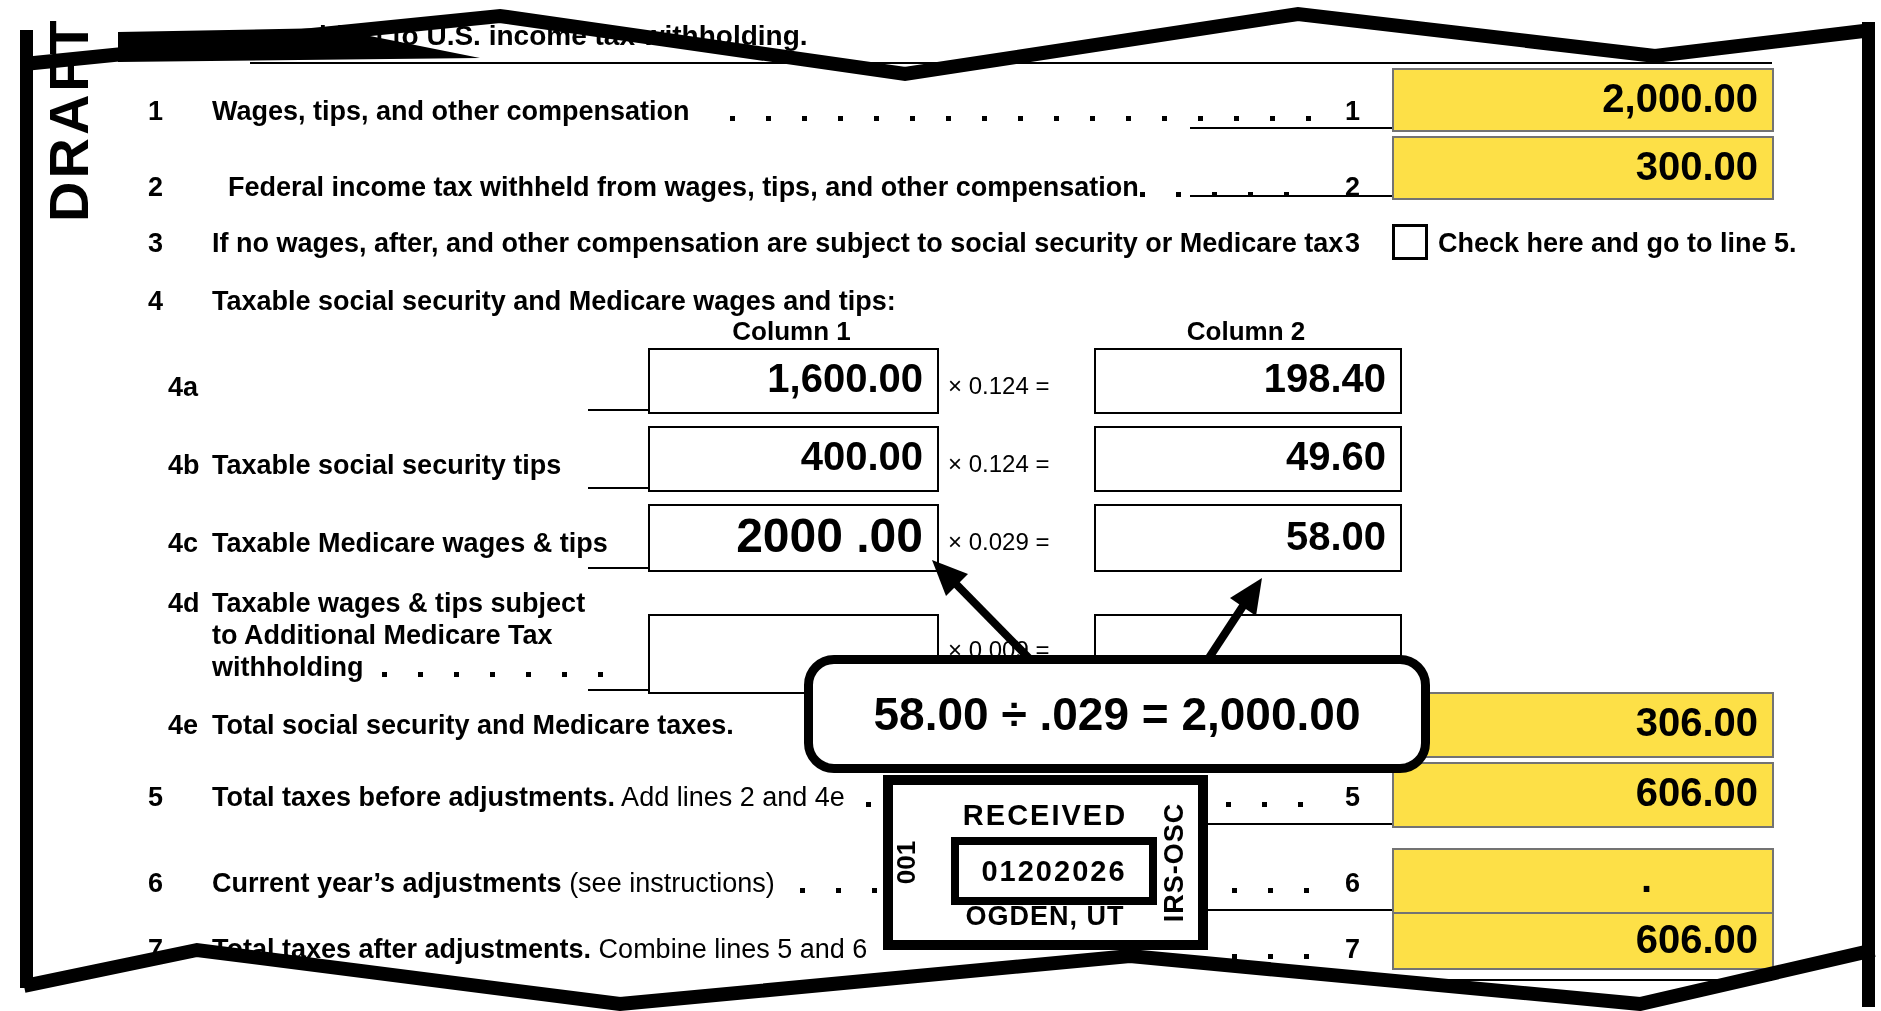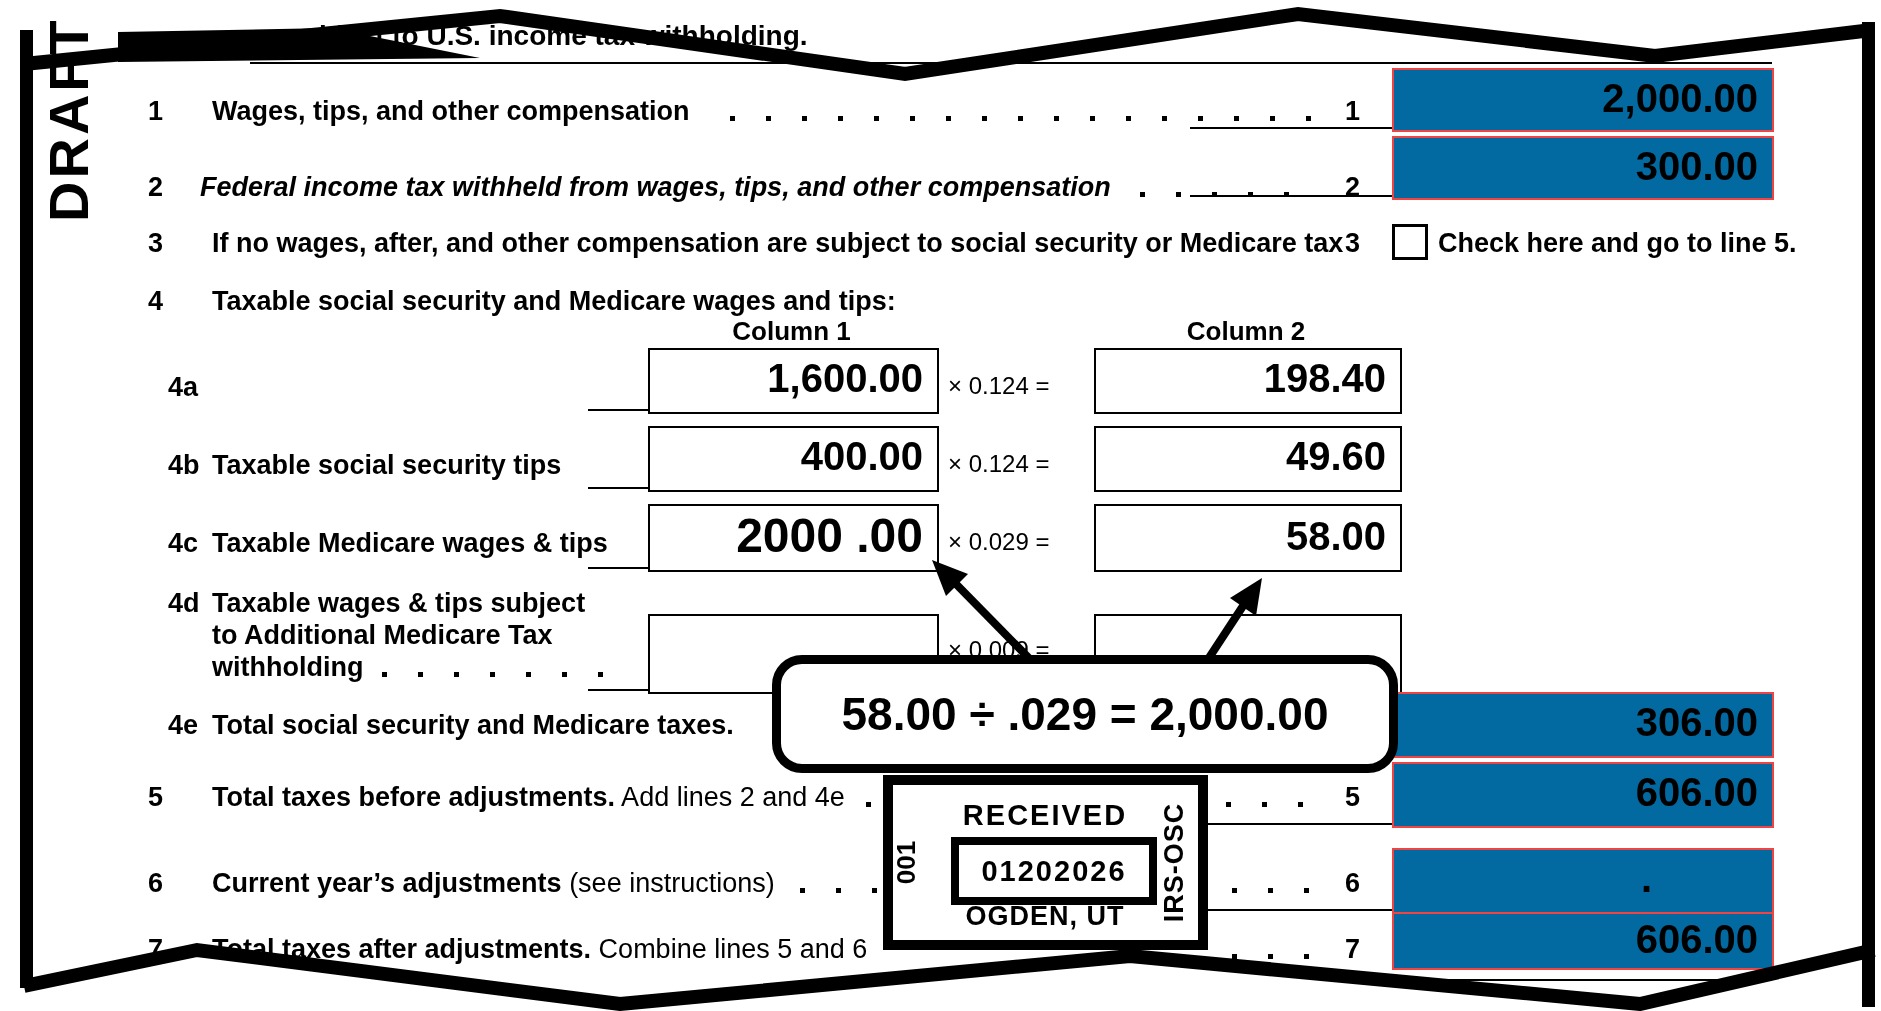--- a/index.html
+++ b/index.html
@@ -3,21 +3,21 @@
 <meta charset="utf-8">
 <style>
   html,body{margin:0;padding:0;background:#777;}
   #page{position:relative;width:1881px;height:1011px;background:#ffffff;overflow:hidden;
         font-family:"Liberation Sans","DejaVu Sans",sans-serif;color:#000;}
   .abs{position:absolute;}
   .num{font-weight:700;font-size:27px;}
   .lbl{font-weight:700;font-size:27px;white-space:nowrap;}
   .rest{font-weight:400;}
   .dots{height:5px;background:repeating-linear-gradient(to right,#000 0 5px,transparent 5px 36px);}
-  .amtbox{border:2px solid #ef4444;background:#0369a1;}
+  .amtbox{border:2px solid #737373;background:#fde047;}
   .val{display:block;text-align:right;font-weight:700;font-size:40px;line-height:56px;padding-right:14px;white-space:nowrap;}
   .colbox{border:2px solid #000;background:#fff;}
   .colhdr{font-weight:700;font-size:26px;text-align:center;}
   .rate{font-weight:400;font-size:24px;white-space:nowrap;}
   .checkbox{width:30px;height:30px;border:3px solid #000;background:#fff;}
   .draft{font-weight:700;font-size:56px;letter-spacing:3px;transform:rotate(-90deg);transform-origin:top left;white-space:nowrap;}
   .hdrfrag{font-weight:700;font-size:28px;white-space:nowrap;}
   #callout{border:9px solid #000;border-radius:30px;background:#fff;z-index:6;
            display:flex;align-items:center;justify-content:center;}
   #callout .ctext{font-weight:700;font-size:46px;white-space:nowrap;}
@@ -40,21 +40,21 @@
 
   <div class="abs num" style="left:148px;top:96px;">1</div>
   <div class="abs lbl" style="left:212px;top:96px;">Wages, tips, and other compensation</div>
   <div class="abs dots" style="left:730px;top:116px;width:585px;"></div>
   <div class="abs num" style="left:1345px;top:96px;">1</div>
   <div class="abs amtbox" style="left:1392px;top:68px;width:378px;height:60px;">
     <span class="val">2,000.00</span>
   </div>
 
   <div class="abs num" style="left:148px;top:172px;">2</div>
-  <div class="abs lbl" style="left:200px;top:172px;font-style:italic;">Federal income tax withheld from wages, tips, and other compensation</div>
+  <div class="abs lbl" style="left:228px;top:172px;">Federal income tax withheld from wages, tips, and other compensation</div>
   <div class="abs dots" style="left:1140px;top:192px;width:175px;"></div>
   <div class="abs num" style="left:1345px;top:172px;">2</div>
   <div class="abs amtbox" style="left:1392px;top:136px;width:378px;height:60px;">
     <span class="val">300.00</span>
   </div>
 
   <div class="abs num" style="left:148px;top:228px;">3</div>
   <div class="abs lbl" style="left:212px;top:228px;">If no wages, after, and other compensation are subject to social security or Medicare tax</div>
   <div class="abs num" style="left:1345px;top:228px;">3</div>
   <div class="abs checkbox" style="left:1392px;top:224px;"></div>
@@ -166,21 +166,21 @@
       <polygon points="932,560 968,574 946,596" fill="#000"></polygon>
     </g>
     <g>
       <line x1="1180" y1="702" x2="1243" y2="606" stroke="#000" stroke-width="8"></line>
       <polygon points="1262,578 1256,616 1230,598" fill="#000"></polygon>
     </g>
 
     <polyline points="24,986 197,950 620,1004 1130,956 1640,1004 1874,950" fill="none" stroke="#000" stroke-width="14"></polyline>
   </svg>
 
-  <div id="callout" class="abs" style="left:772px;top:655px;width:608px;height:100px;">
+  <div id="callout" class="abs" style="left:804px;top:655px;width:608px;height:100px;">
     <span class="ctext">58.00 ÷ .029 = 2,000.00</span>
   </div>
 
   <div id="stamp" class="abs" style="left:883px;top:775px;width:305px;height:155px;">
     <div class="abs stamp-received" style="left:52px;top:14px;width:200px;text-align:center;">RECEIVED</div>
     <div class="abs vert" style="left:-8px;top:62px;font-size:26px;">001</div>
     <div class="abs stamp-datebox" style="left:58px;top:52px;width:190px;height:52px;">
       <span class="stamp-date">01202026</span>
     </div>
     <div class="abs vert" style="left:222px;top:62px;font-size:27px;letter-spacing:1px;">IRS-OSC</div>

